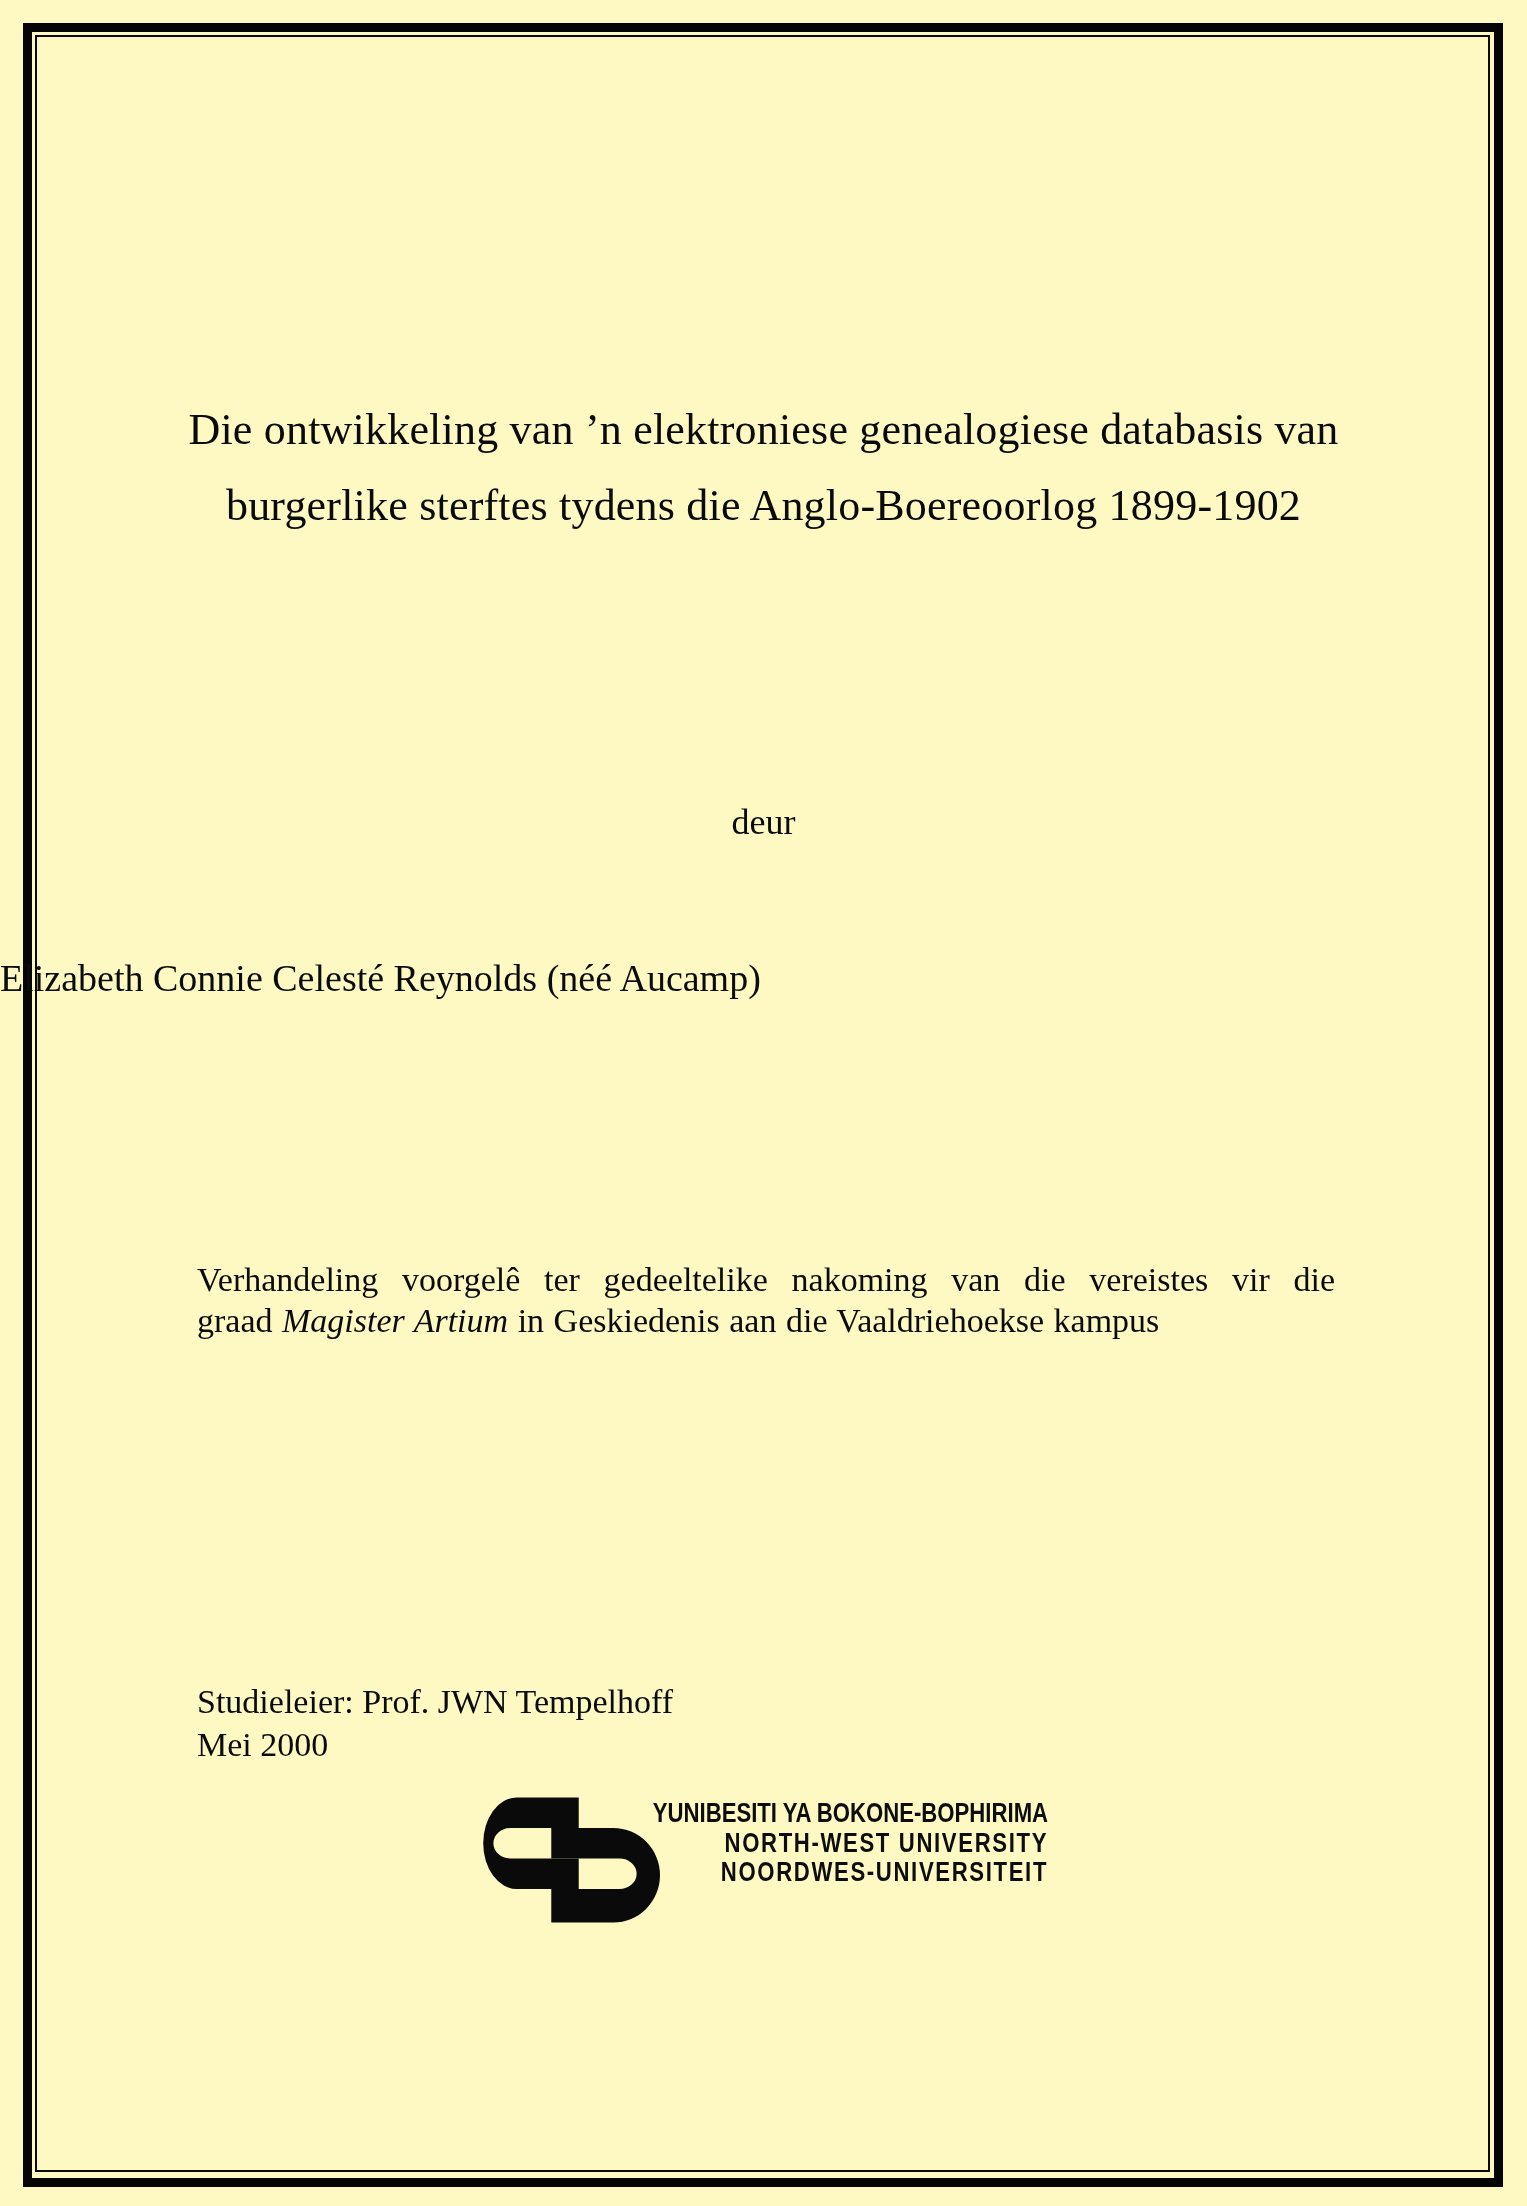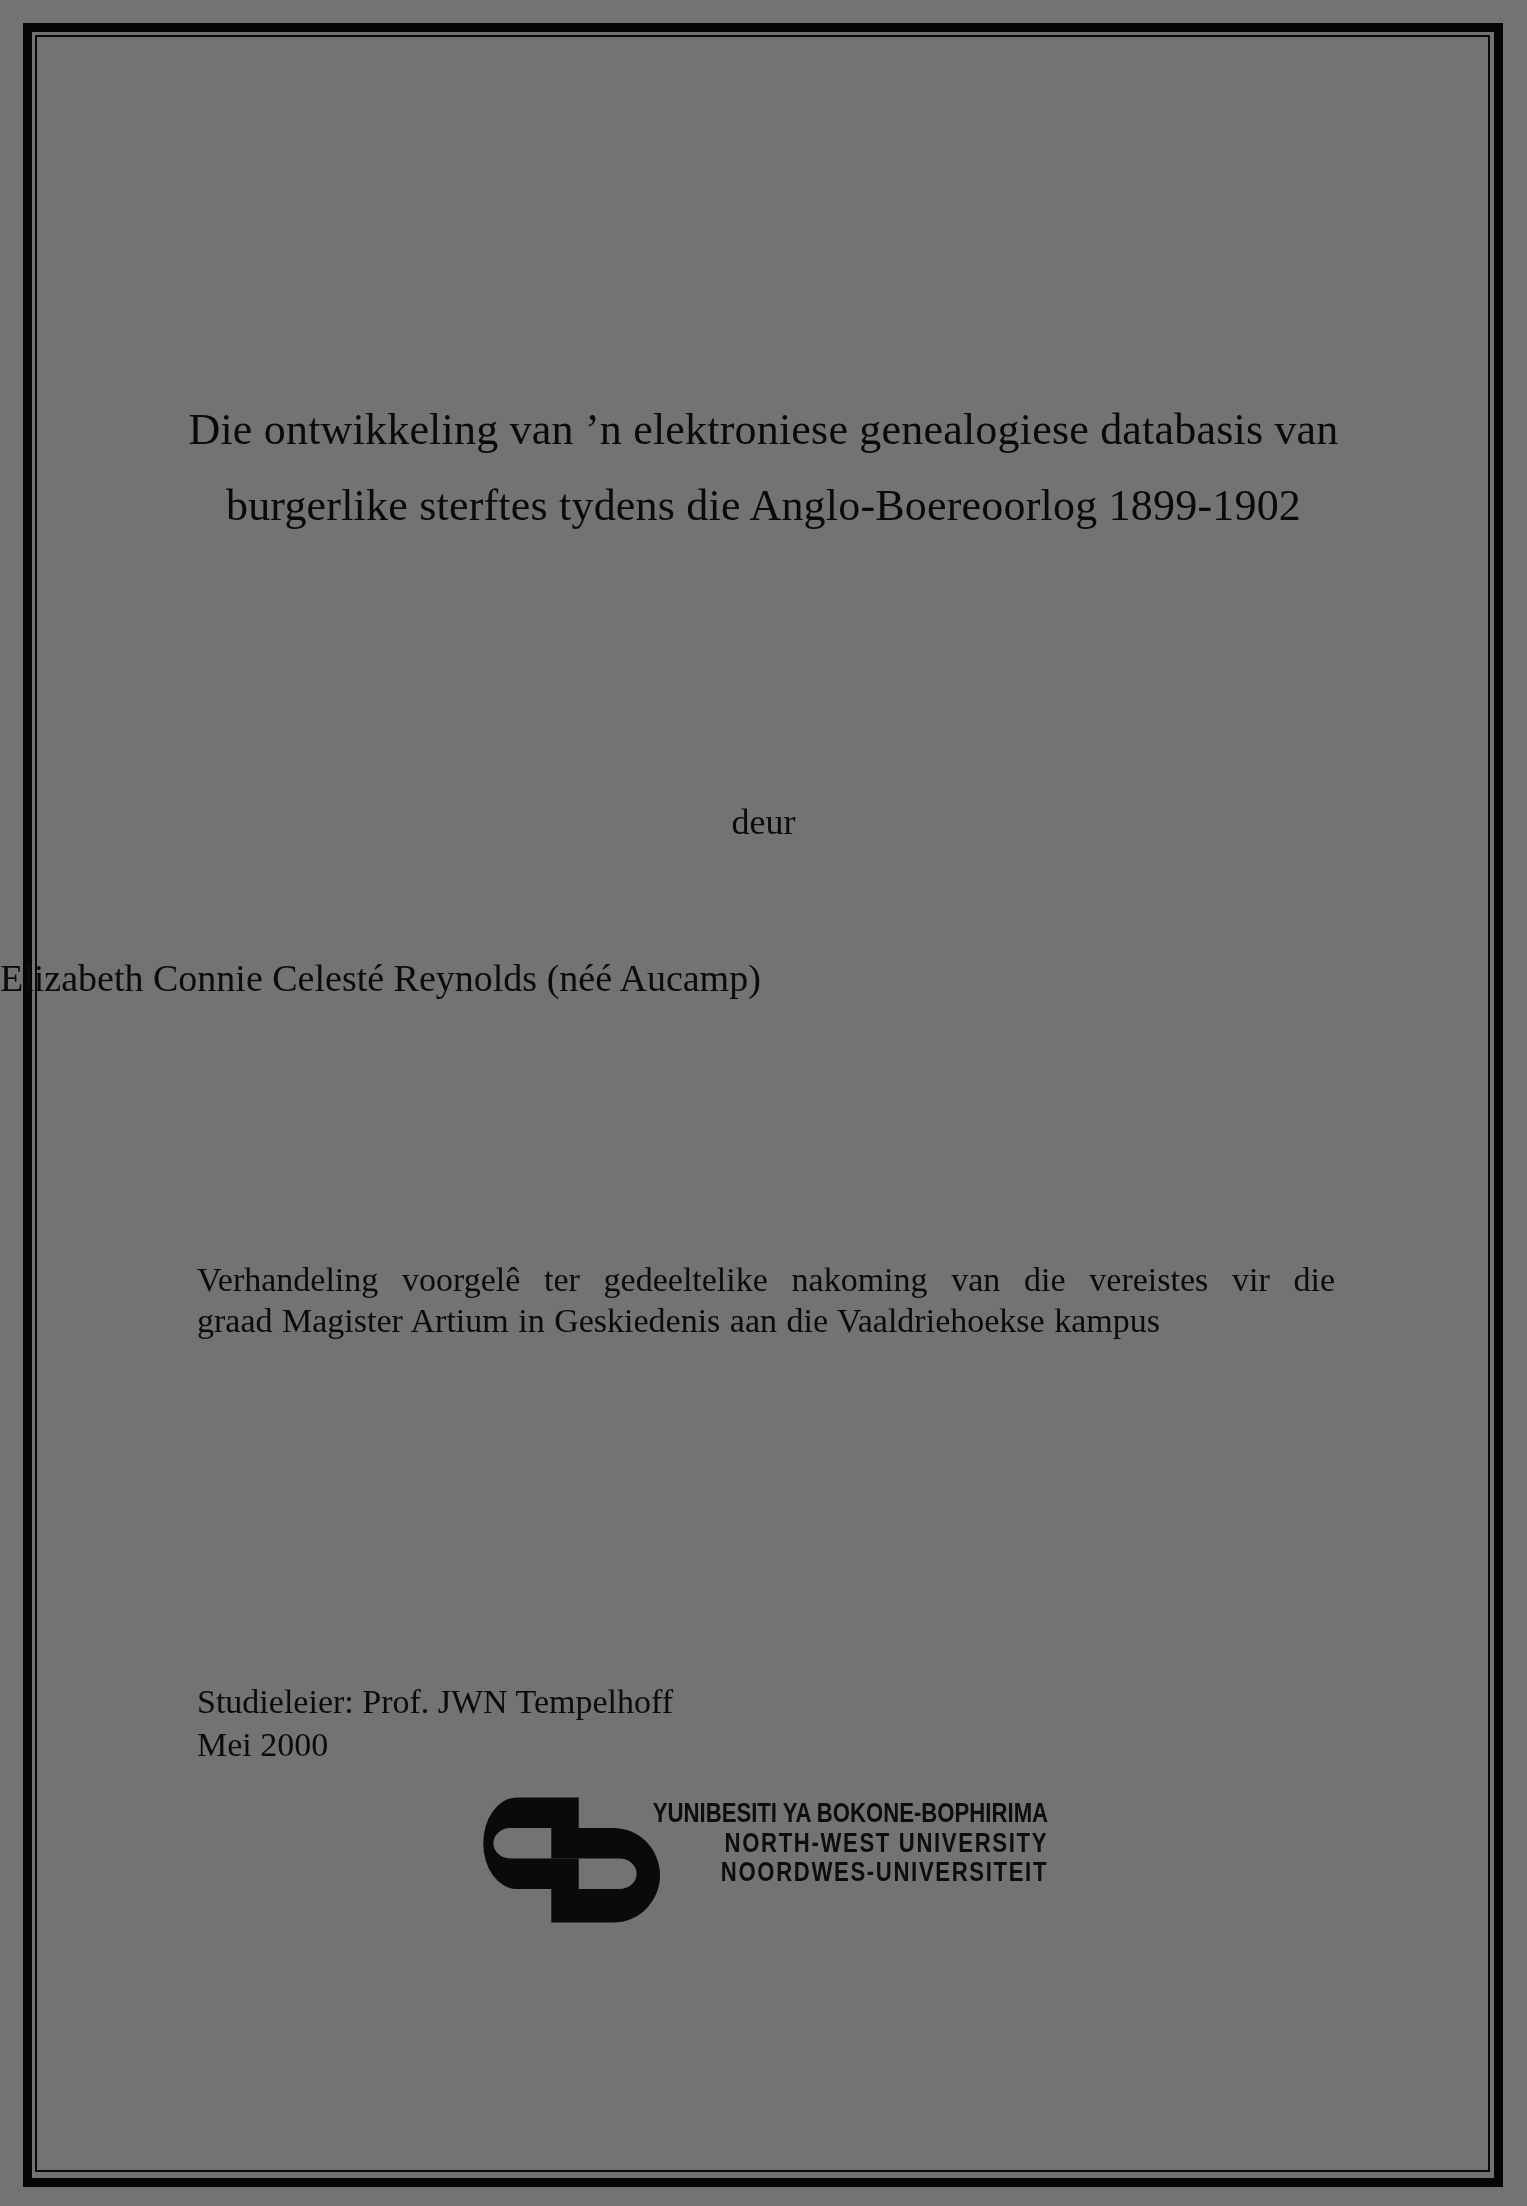--- a/index.html
+++ b/index.html
@@ -5,21 +5,21 @@
   html, body {
     margin: 0;
     padding: 0;
     background: #e8e8e8;
     font-family: "Liberation Serif", serif;
   }
   .page {
     position: relative;
     width: 1527px;
     height: 2206px;
-    background: #737373;
+    background: #fef9c3;
     color: #0b0b0b;
     overflow: hidden;
   }
   
   .frame-outer {
     position: absolute;
     left: 23px; top: 23px; right: 24px; bottom: 19px;
     border: 9px solid #050505;
     pointer-events: none;
   }
@@ -58,20 +58,21 @@
     font-size: 34px;
     line-height: 41px;
     word-spacing: 1px;
   }
   .degree .justified {
     text-align: justify;
     text-align-last: justify;
     margin-top: 37px;
   }
   .degree .it {
+    font-style: italic;
   }
   .supervisor {
     position: absolute;
     top: 1640px; left: 197px;
     font-size: 34px;
     line-height: 43px;
     margin-top: 40px;
   }
   .nwu-logo-mark {
     position: absolute;

